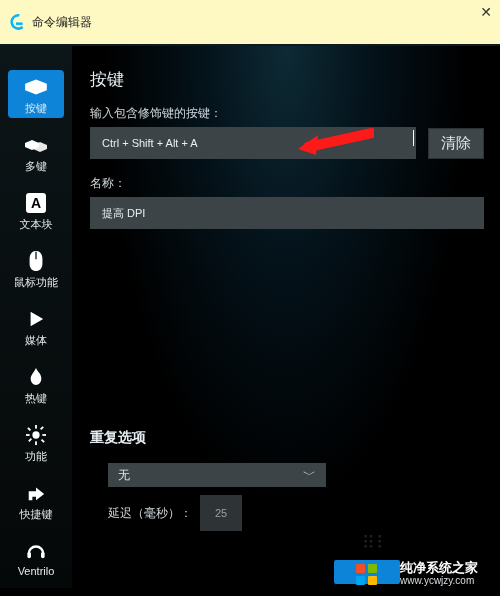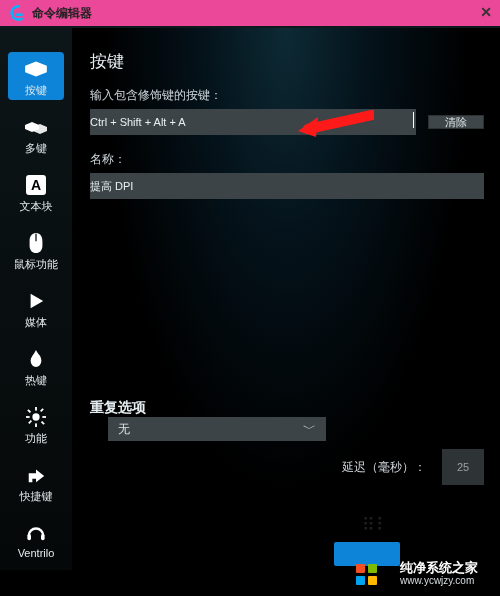--- a/index.html
+++ b/index.html
@@ -5,29 +5,28 @@
 * { margin: 0; padding: 0; box-sizing: border-box; }
 body {
   width: 500px;
   height: 596px;
   background: #000;
   font-family: "Microsoft YaHei", Arial, sans-serif;
   overflow: hidden;
   position: relative;
 }
 .titlebar {
-  height: 26px;
-  background: #ec4899;
+  height: 44px;
+  background: #fef9c3;
   display: flex;
   align-items: center;
   padding: 0 6px;
   color: #222;
   font-size: 12px;
   position: relative;
-  font-weight: bold;
 }
 .titlebar-logo {
   width: 20px;
   height: 20px;
   margin-right: 6px;
   position: relative;
 }
 .titlebar-logo svg { width: 100%; height: 100%; }
 .titlebar-close {
   position: absolute;
@@ -97,82 +96,81 @@
   margin-bottom: 5px;
 }
 .row {
   display: flex;
   align-items: center;
   gap: 12px;
   margin-bottom: 16px;
 }
 .input-box {
   flex: 1;
-  height: 26px;
+  height: 32px;
   background: #3d4447;
   color: #e9f0f3;
   font-size: 11px;
-  padding: 0 0;
+  padding: 0 12px;
   display: flex;
   align-items: center;
   border: none;
   position: relative;
 }
 .input-box.focused::after {
   content: "";
   position: absolute;
   right: 2px;
   top: 3px;
   width: 1px;
   height: 16px;
   background: #fff;
 }
 .btn-clear {
   width: 56px;
-  height: 14px;
+  height: 31px;
   background: #3f4649;
   color: #e1e7ea;
-  font-size: 11px;
+  font-size: 15px;
   display: flex;
   align-items: center;
   justify-content: center;
   cursor: pointer;
   border: 1px solid #2c3234;
 }
 .name-row { margin-bottom: 22px; }
 .section-title {
   color: #e6eef2;
   font-size: 14px;
   font-weight: bold;
   margin-top: 200px;
-  margin-bottom: 0;
+  margin-bottom: 16px;
 }
 .repeat-select {
   margin-left: 18px;
   width: 218px;
   height: 24px;
   background: #3d4447;
   color: #dde3e6;
   font-size: 12px;
   display: flex;
   align-items: center;
   padding: 0 10px;
   justify-content: space-between;
   cursor: pointer;
 }
 .chev { color: #bfc7cb; font-size: 13px; }
 .delay-row {
   display: flex;
   align-items: center;
   margin-left: 18px;
   margin-top: 8px;
-  gap: 16px;
+  gap: 8px;
   font-size: 12px;
   color: #cfd6da;
-  justify-content: flex-end;
 }
 .delay-input {
   width: 42px;
   height: 36px;
   background: #2e3436;
   color: #9aa0a3;
   font-size: 11px;
   display: flex;
   align-items: center;
   justify-content: center;

